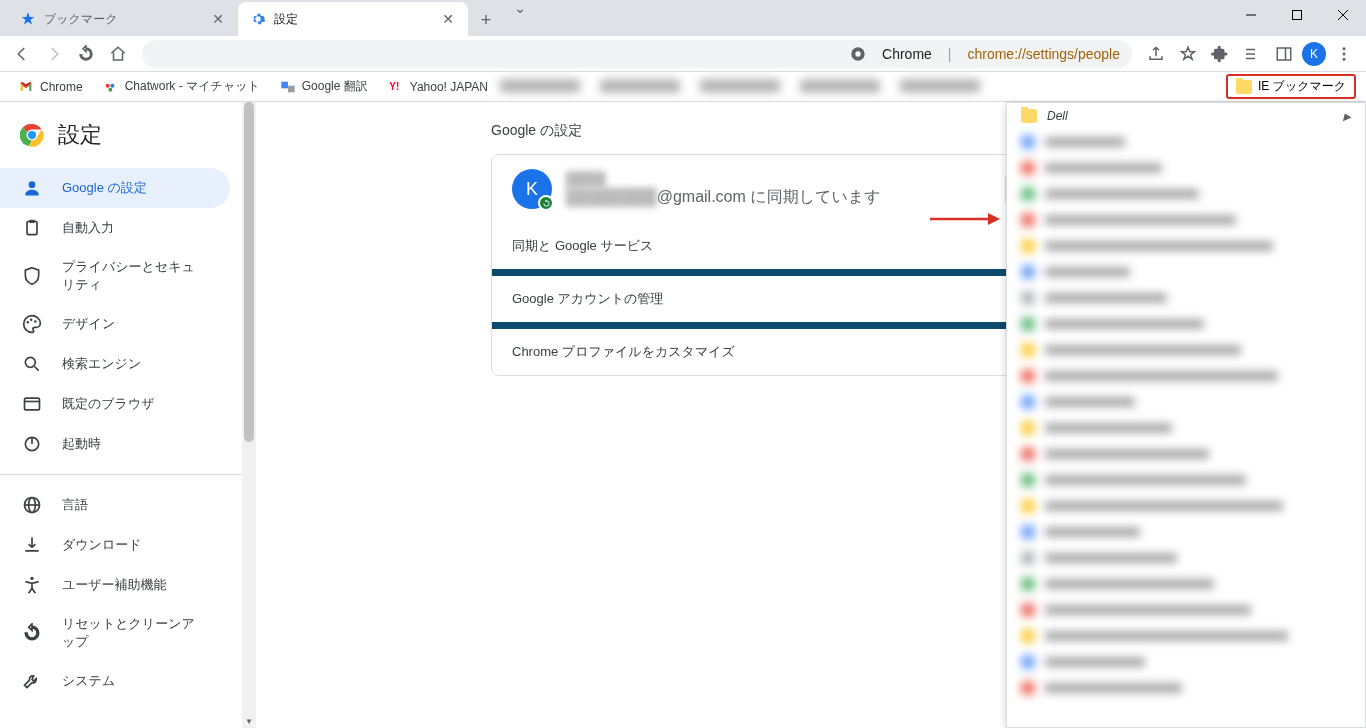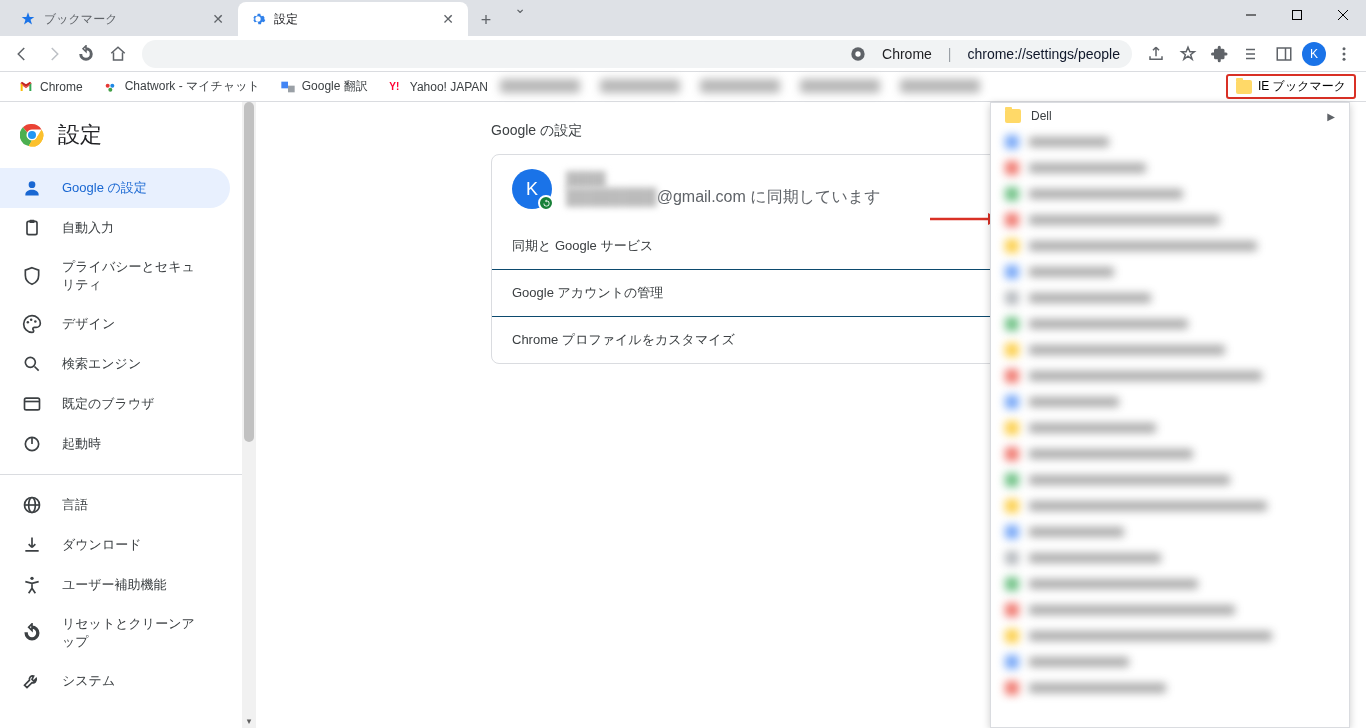--- a/index.html
+++ b/index.html
@@ -19,21 +19,21 @@
 .win-btn { width: 46px; height: 30px; display: flex; align-items: center; justify-content: center; color: #000; cursor: pointer; }
 .caret { width: 40px; display: flex; align-items: center; justify-content: center; font-size: 14px; color: #5f6368; }
 
 
 .toolbar { height: 36px; background: #fff; display: flex; align-items: center; padding: 0 8px; gap: 4px; border-bottom: 1px solid #dadce0; }
 .nav-btn { width: 28px; height: 28px; display: flex; align-items: center; justify-content: center; color: #5f6368; border-radius: 50%; cursor: pointer; }
 .nav-btn.disabled { color: #bdc1c6; }
 .omnibox { flex: 1; height: 28px; background: #f1f3f4; border-radius: 14px; display: flex; align-items: center; padding: 0 12px; gap: 16px; font-size: 14px; color: #5f6368; margin: 0 6px; justify-content: flex-end; }
 .omnibox .chrome-label { color: #202124; }
 .omnibox .sep { color: #9aa0a6; }
-.omnibox .path { color: #0f172a; }
+.omnibox .path { color: #a16207; }
 .tool-icon { width: 28px; height: 28px; display: flex; align-items: center; justify-content: center; color: #5f6368; cursor: pointer; }
 .avatar-k { width: 24px; height: 24px; border-radius: 50%; background: #1a73e8; color: #fff; display: flex; align-items: center; justify-content: center; font-size: 12px; font-weight: 500; }
 
 
 .bookmarks-bar { height: 30px; background: #fff; display: flex; align-items: center; padding: 0 10px; gap: 4px; border-bottom: 1px solid #dadce0; font-size: 12px; }
 .bm-item { display: flex; align-items: center; gap: 6px; padding: 4px 8px; border-radius: 4px; color: #3c4043; cursor: pointer; white-space: nowrap; }
 .bm-icon { width: 16px; height: 16px; flex-shrink: 0; }
 .bm-blur { filter: blur(4px); opacity: 0.6; flex: 1; height: 16px; display: flex; gap: 20px; }
 .bm-blur-item { width: 80px; height: 14px; background: #888; border-radius: 2px; }
 .bm-folder { display: flex; align-items: center; gap: 6px; padding: 2px 8px; border: 2px solid #d93025; border-radius: 3px; }
@@ -56,33 +56,33 @@
 .nav-item { display: flex; align-items: center; gap: 20px; padding: 10px 22px; font-size: 13px; color: #3c4043; cursor: pointer; border-radius: 0 20px 20px 0; margin-right: 12px; }
 .nav-item.selected { background: #e8f0fe; color: #1967d2; }
 .nav-item .nav-icon { width: 20px; height: 20px; display: flex; align-items: center; justify-content: center; color: inherit; }
 .nav-divider { height: 1px; background: #dadce0; margin: 10px 0 10px 0; }
 
 
 .main { flex: 1; padding: 20px 60px; overflow: hidden; }
 .search-box { width: 640px; height: 40px; background: #f1f3f4; border-radius: 20px; display: flex; align-items: center; padding: 0 16px; gap: 12px; color: #5f6368; font-size: 14px; margin: 0 auto 28px auto; }
 .section-title { font-size: 14px; color: #3c4043; margin: 0 0 14px 4px; max-width: 640px; margin-left: auto; margin-right: auto; }
 .card { width: 640px; margin: 0 auto; border: 1px solid #dadce0; border-radius: 8px; background: #fff; }
-.card-row { display: flex; align-items: center; padding: 14px 20px; font-size: 13px; color: #3c4043; border-top: 1px solid #0c4a6e; cursor: pointer; }
+.card-row { display: flex; align-items: center; padding: 14px 20px; font-size: 13px; color: #3c4043; border-top: 7px solid #0c4a6e; cursor: pointer; }
 .card-row:first-child { border-top: none; }
 .profile-row { gap: 14px; }
 .profile-avatar { width: 40px; height: 40px; border-radius: 50%; background: #1a73e8; color: #fff; display: flex; align-items: center; justify-content: center; font-size: 18px; font-weight: 500; position: relative; }
 .sync-badge { position: absolute; bottom: -2px; right: -2px; width: 16px; height: 16px; border-radius: 50%; background: #188038; border: 2px solid #fff; display: flex; align-items: center; justify-content: center; }
 .profile-info { flex: 1; }
 .profile-name { filter: blur(3px); color: #bbb; font-size: 14px; }
 .profile-email { font-size: 16px; color: #5f6368; }
 .email-blur { filter: blur(3px); color: #bbb; }
 .off-btn { border: 1px solid #dadce0; background: #fff; color: #1a73e8; padding: 6px 18px; border-radius: 4px; font-size: 13px; cursor: pointer; }
 
 
-.dropdown { position: absolute; top: 0; right: 16px; width: 360px; background: #fff; box-shadow: 0 2px 8px rgba(0,0,0,0.2); border: 1px solid #dadce0; z-index: 100; height: 626px; overflow: hidden; }
+.dropdown { position: absolute; top: 0; right: 0; width: 360px; background: #fff; box-shadow: 0 2px 8px rgba(0,0,0,0.2); border: 1px solid #dadce0; z-index: 100; height: 626px; overflow: hidden; font-style: italic; }
 .dd-item { display: flex; align-items: center; gap: 10px; padding: 4px 14px; font-size: 12px; color: #3c4043; cursor: pointer; height: 26px; }
 .dd-item .arrow { margin-left: auto; color: #5f6368; font-size: 10px; }
 .dd-blur { filter: blur(4px); opacity: 0.7; height: 26px; display: flex; align-items: center; padding: 0 14px; gap: 10px; }
 .dd-blur-icon { width: 14px; height: 14px; border-radius: 3px; }
 .dd-blur-text { height: 10px; background: #888; border-radius: 2px; }
 
 
 .annotation-arrow { position: absolute; top: 107px; left: 930px; z-index: 50; pointer-events: none; }
 
 svg { display: block; }

